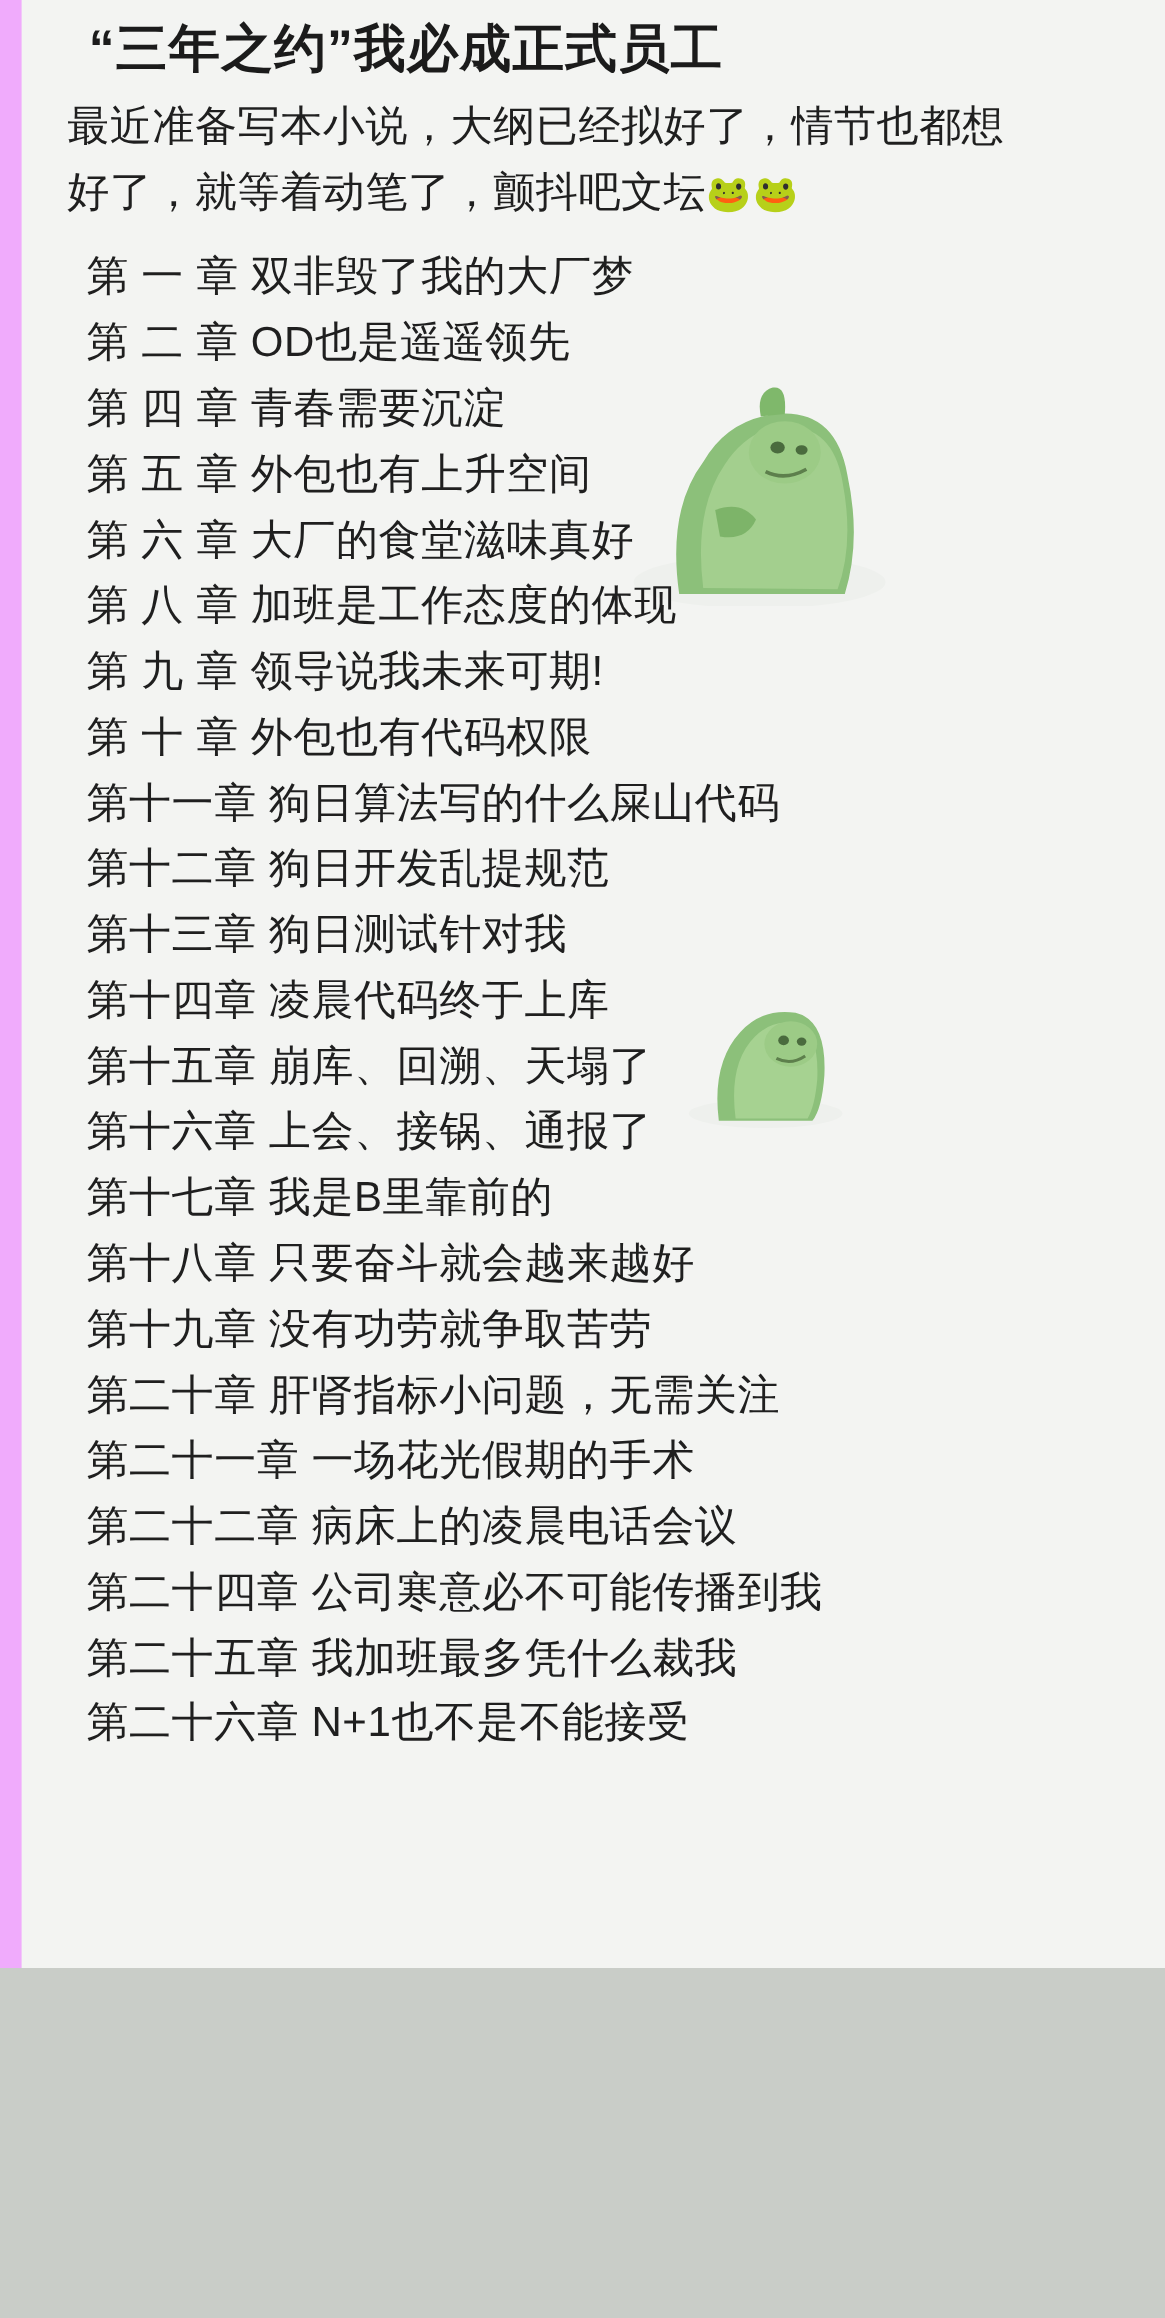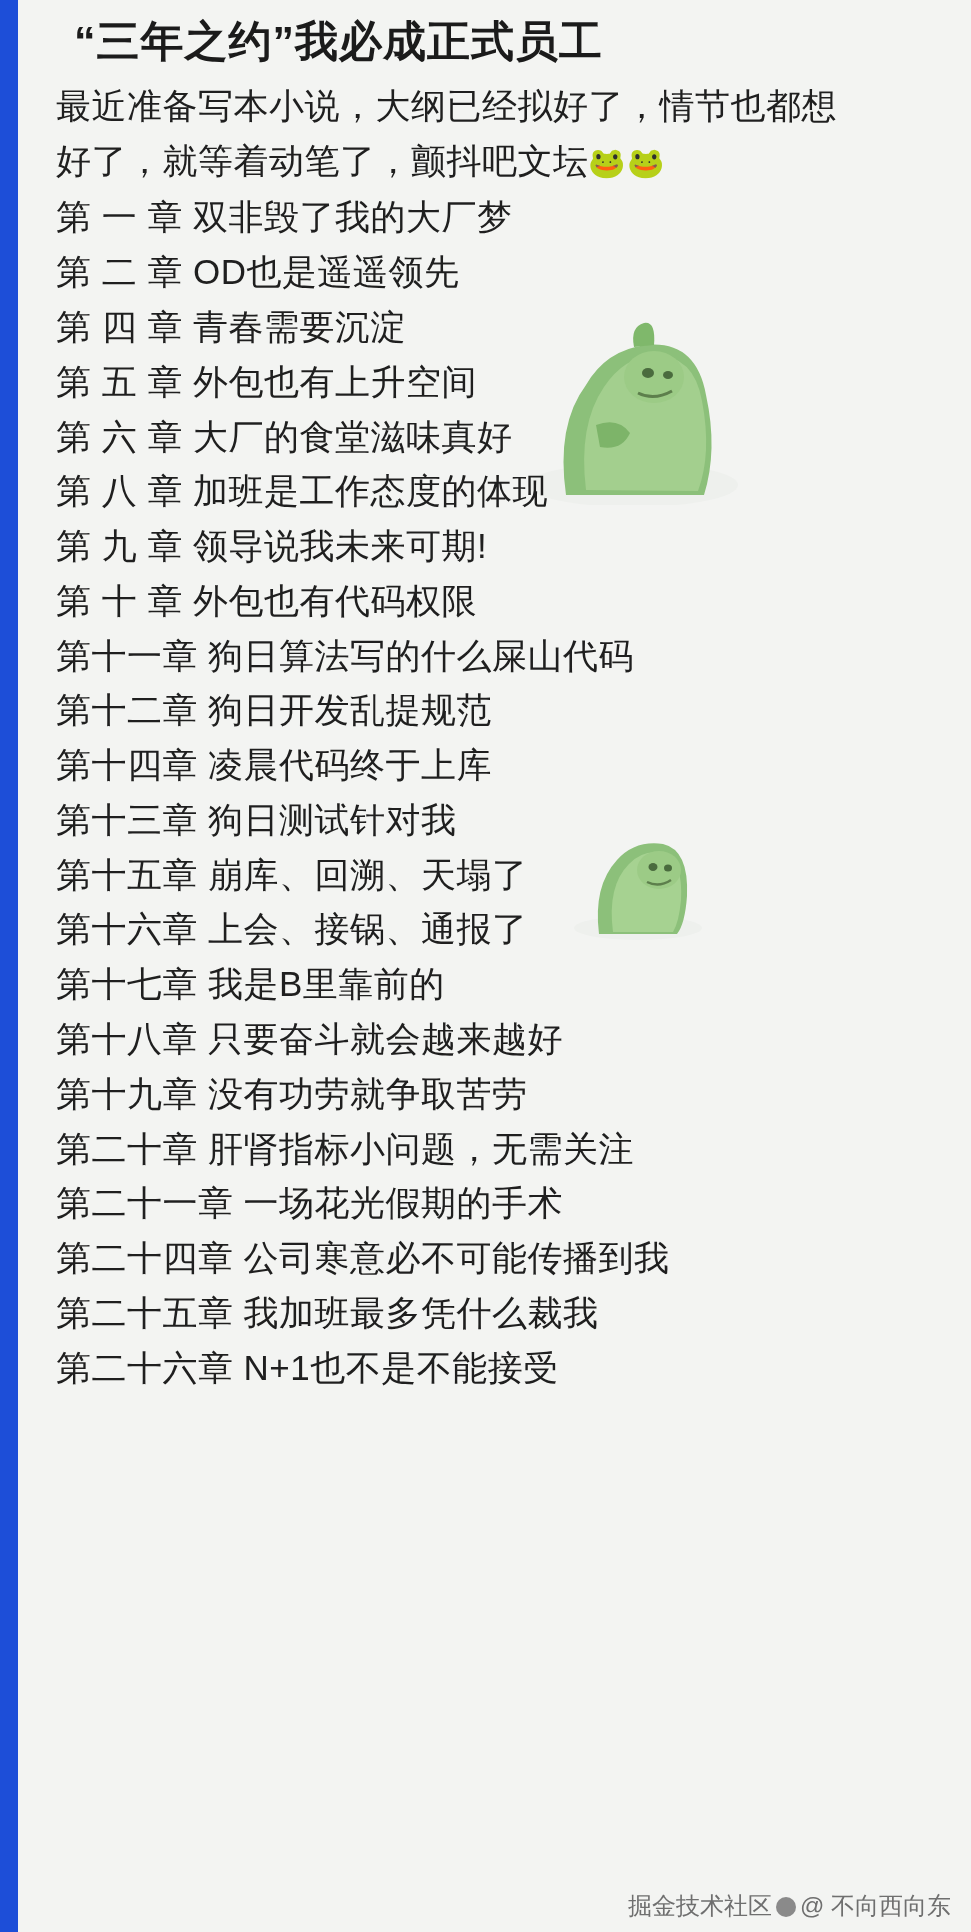--- a/index.html
+++ b/index.html
@@ -6,22 +6,22 @@
     margin: 0;
     padding: 0;
     background: #c9cdc8;
   }
   body {
     font-family: "Liberation Sans", sans-serif;
   }
   .page {
     position: relative;
     width: 971px;
-    height: 1932px;
-    background: #1d4ed8;
+    height: 1640px;
+    background: #f0abfc;
     overflow: hidden;
   }
   .sheet {
     position: absolute;
     left: 18px;
     top: 0;
     width: 953px;
     height: 1932px;
     background: #f3f4f2;
   }
@@ -44,21 +44,21 @@
     color: #1f1f1f;
     line-height: 1.58;
     margin: 0 48px 2px 0;
     letter-spacing: 0.5px;
   }
   .emoji {
     font-size: 30px;
     letter-spacing: 2px;
   }
   .chapters {
-    margin: 0;
+    margin: 16px;
     padding: 0;
     list-style: none;
   }
   .chapter {
     font-size: 35px;
     color: #1f1f1f;
     line-height: 1.565;
     letter-spacing: 0.5px;
     white-space: nowrap;
   }
@@ -142,29 +142,30 @@
         <li class="chapter"><span class="num">第 一 章</span><span>双非毁了我的大厂梦</span></li>
         <li class="chapter"><span class="num">第 二 章</span><span>OD也是遥遥领先</span></li>
         <li class="chapter"><span class="num">第 四 章</span><span>青春需要沉淀</span></li>
         <li class="chapter"><span class="num">第 五 章</span><span>外包也有上升空间</span></li>
         <li class="chapter"><span class="num">第 六 章</span><span>大厂的食堂滋味真好</span></li>
         <li class="chapter"><span class="num">第 八 章</span><span>加班是工作态度的体现</span></li>
         <li class="chapter"><span class="num">第 九 章</span><span>领导说我未来可期!</span></li>
         <li class="chapter"><span class="num">第 十 章</span><span>外包也有代码权限</span></li>
         <li class="chapter"><span class="num">第十一章</span><span>狗日算法写的什么屎山代码</span></li>
         <li class="chapter"><span class="num">第十二章</span><span>狗日开发乱提规范</span></li>
+        <li class="chapter"><span class="num">第十三章</span><span>狗日测试针对我</span></li>
         <li class="chapter"><span class="num">第十四章</span><span>凌晨代码终于上库</span></li>
-        <li class="chapter"><span class="num">第十三章</span><span>狗日测试针对我</span></li>
         <li class="chapter"><span class="num">第十五章</span><span>崩库、回溯、天塌了</span></li>
         <li class="chapter"><span class="num">第十六章</span><span>上会、接锅、通报了</span></li>
         <li class="chapter"><span class="num">第十七章</span><span>我是B里靠前的</span></li>
         <li class="chapter"><span class="num">第十八章</span><span>只要奋斗就会越来越好</span></li>
         <li class="chapter"><span class="num">第十九章</span><span>没有功劳就争取苦劳</span></li>
         <li class="chapter"><span class="num">第二十章</span><span>肝肾指标小问题，无需关注</span></li>
         <li class="chapter"><span class="num">第二十一章</span><span>一场花光假期的手术</span></li>
+        <li class="chapter"><span class="num">第二十二章</span><span>病床上的凌晨电话会议</span></li>
         <li class="chapter"><span class="num">第二十四章</span><span>公司寒意必不可能传播到我</span></li>
         <li class="chapter"><span class="num">第二十五章</span><span>我加班最多凭什么裁我</span></li>
         <li class="chapter"><span class="num">第二十六章</span><span>N+1也不是不能接受</span></li>
       </ul>
     </div>
 
     <div class="watermark">
       <span>掘金技术社区</span><span class="wm-dot"></span><span>@ 不向西向东</span>
     </div>
 

